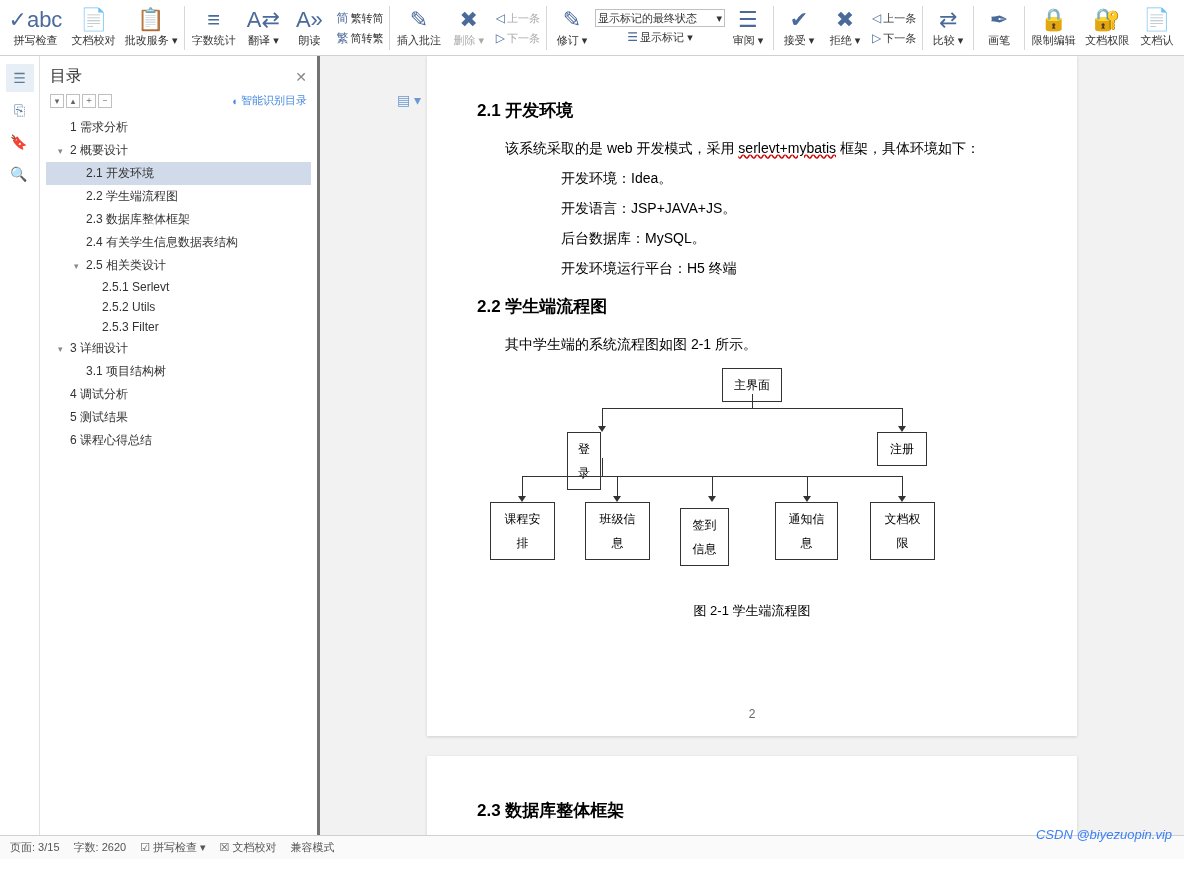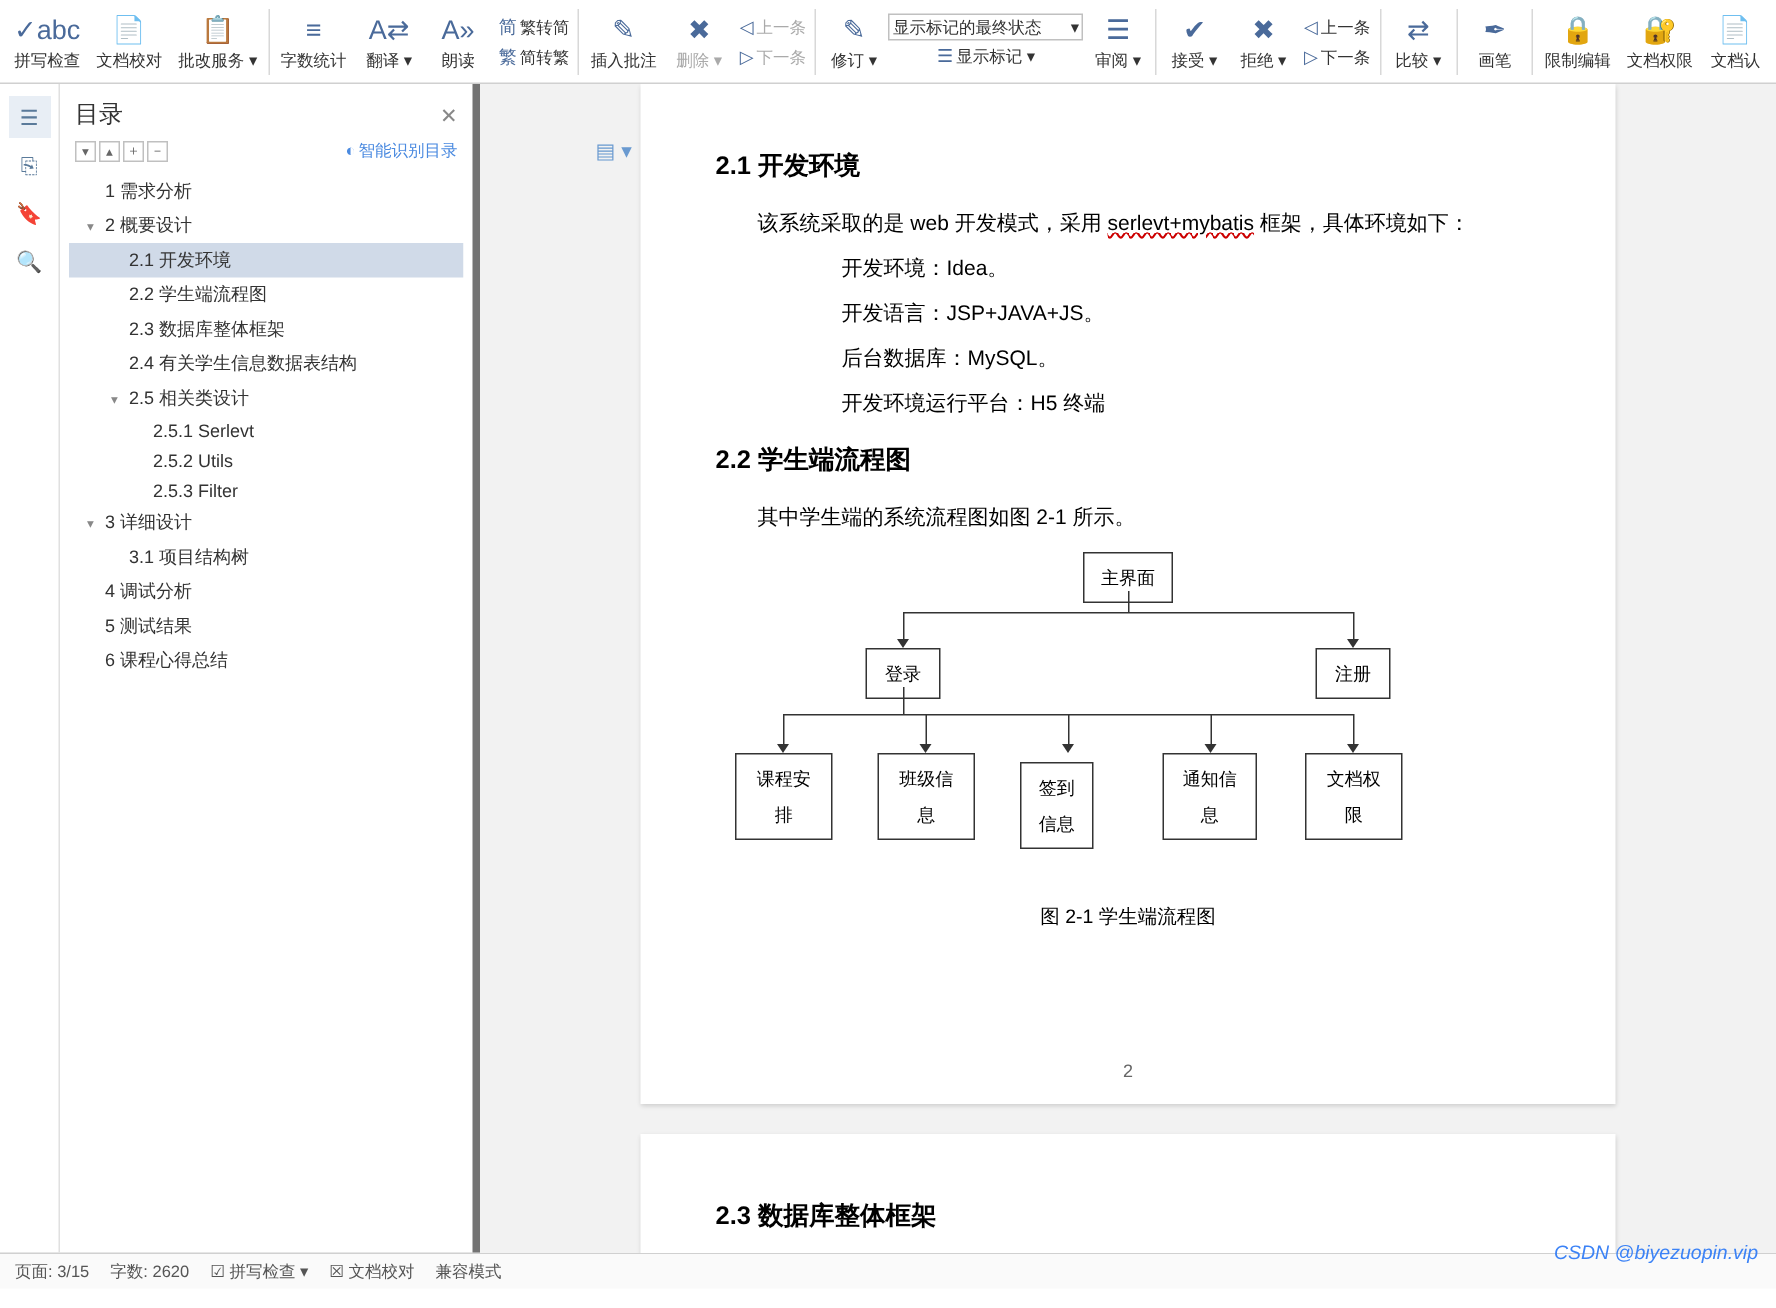--- a/index.html
+++ b/index.html
@@ -1,30 +1,30 @@
 <!DOCTYPE html>
 <html><head>
 <meta charset="utf-8">
 <style>
 *{margin:0;padding:0;box-sizing:border-box;font-family:"Microsoft YaHei",sans-serif}
 body{width:1184px;height:872px;background:#fff;overflow:hidden;position:relative}
 .ribbon{height:56px;border-bottom:1px solid #d0d0d0;display:flex;align-items:flex-start;padding:2px 4px;font-size:11px;color:#333;overflow:hidden}
 .rbtn{display:flex;flex-direction:column;align-items:center;justify-content:center;padding:2px 6px;min-width:46px;height:52px;cursor:pointer}
-.rbtn .ico{font-size:18px;height:24px;display:flex;align-items:center;color:#4a6a9a}
+.rbtn .ico{font-size:22px;height:24px;display:flex;align-items:center;color:#4a6a9a}
 .rbtn .lbl{font-size:11px;white-space:nowrap;margin-top:1px}
 .rbtn.small{flex-direction:row;height:20px;min-width:auto;padding:1px 4px}
 .rbtn.small .ico{font-size:12px;height:auto;margin-right:2px}
 .rcol{display:flex;flex-direction:column;height:52px;justify-content:center}
 .rsep{width:1px;height:44px;background:#d8d8d8;margin:4px 2px}
 .combo{border:1px solid #c0c0c0;font-size:11px;padding:1px 2px;width:130px;height:18px;display:flex;align-items:center;justify-content:space-between}
 .main{display:flex;height:779px}
 .leftstrip{width:40px;border-right:1px solid #e0e0e0;display:flex;flex-direction:column;align-items:center;padding-top:6px;color:#5a7a9a}
 .leftstrip div{width:28px;height:28px;display:flex;align-items:center;justify-content:center;margin:2px 0;font-size:14px;cursor:pointer}
 .leftstrip div.active{background:#e8eef5}
-.sidebar{width:280px;border-right:5px solid #737373;padding:8px 6px;display:flex;flex-direction:column}
+.sidebar{width:280px;border-right:3px solid #737373;padding:8px 6px;display:flex;flex-direction:column}
 .sbhead{display:flex;align-items:center;justify-content:space-between;padding:2px 4px}
 .sbhead h3{font-size:16px;font-weight:normal;color:#333}
 .sbhead .x{color:#888;cursor:pointer;font-size:14px}
 .sbtools{display:flex;align-items:center;justify-content:space-between;padding:4px;font-size:11px}
 .sbtools .l{display:flex;gap:2px}
 .sbtools .l span{border:1px solid #c0c0c0;width:14px;height:14px;display:flex;align-items:center;justify-content:center;font-size:9px;cursor:pointer;color:#666}
 .sbtools .r{color:#4a8ae0;cursor:pointer;display:flex;align-items:center;gap:2px}
 .toc{font-size:12px;color:#333;padding:4px 0;flex:1;overflow:auto}
 .toc-item{padding:3px 4px 3px 8px;cursor:pointer;white-space:nowrap;display:flex;align-items:center}
 .toc-item.active{background:#d0dae8}
@@ -272,21 +272,21 @@
       <p>其中学生端的系统流程图如图 2-1 所示。</p>
 
       <div class="flowchart">
         <div class="fbox" style="left:220px;top:0;width:60px">主界面</div>
         <div class="fline" style="left:250px;top:26px;width:1px;height:14px"></div>
         <div class="fline" style="left:100px;top:40px;width:300px;height:1px"></div>
         <div class="fline" style="left:100px;top:40px;width:1px;height:20px"></div>
           <div class="farrow" style="left:96px;top:58px"></div>
         <div class="fline" style="left:400px;top:40px;width:1px;height:20px"></div>
           <div class="farrow" style="left:396px;top:58px"></div>
-        <div class="fbox" style="left:75px;top:64px;width:50px">登录</div>
+        <div class="fbox" style="left:65px;top:64px;width:34px">登录</div>
         <div class="fbox" style="left:375px;top:64px;width:50px">注册</div>
         <div class="fline" style="left:100px;top:90px;width:1px;height:18px"></div>
         <div class="fline" style="left:20px;top:108px;width:380px;height:1px"></div>
         <div class="fline" style="left:20px;top:108px;width:1px;height:22px"></div>
           <div class="farrow" style="left:16px;top:128px"></div>
         <div class="fline" style="left:115px;top:108px;width:1px;height:22px"></div>
           <div class="farrow" style="left:111px;top:128px"></div>
         <div class="fline" style="left:210px;top:108px;width:1px;height:22px"></div>
           <div class="farrow" style="left:206px;top:128px"></div>
         <div class="fline" style="left:305px;top:108px;width:1px;height:22px"></div>

